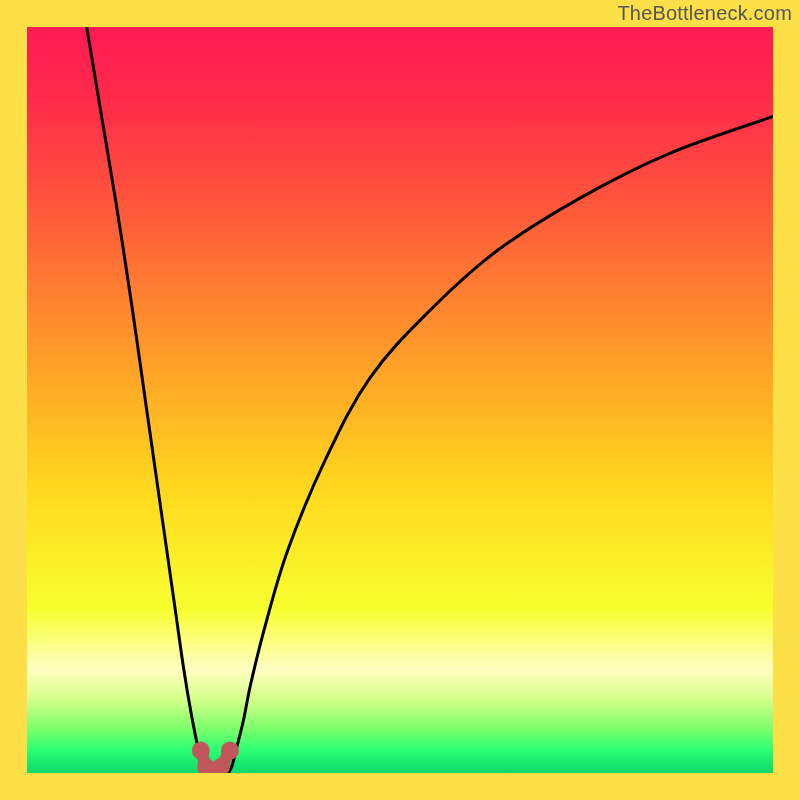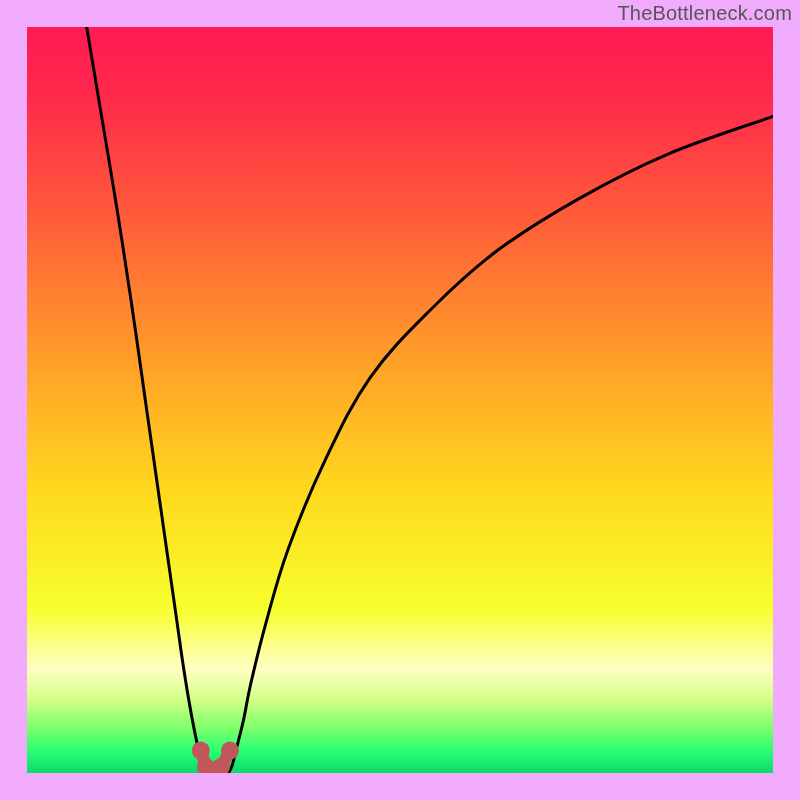--- a/index.html
+++ b/index.html
@@ -8,21 +8,21 @@
     width: 800px;
     height: 800px;
     overflow: hidden;
     background: #000;
     font-family: Arial, Helvetica, sans-serif;
   }
   .frame {
     position: absolute;
     left: 0; top: 0;
     width: 800px; height: 800px;
-    background: #f0abfc;
+    background: #fde047;
   }
   .plot {
     position: absolute;
     left: 27px;
     top: 27px;
     width: 746px;
     height: 746px;
   }
   .watermark {
     position: absolute;

